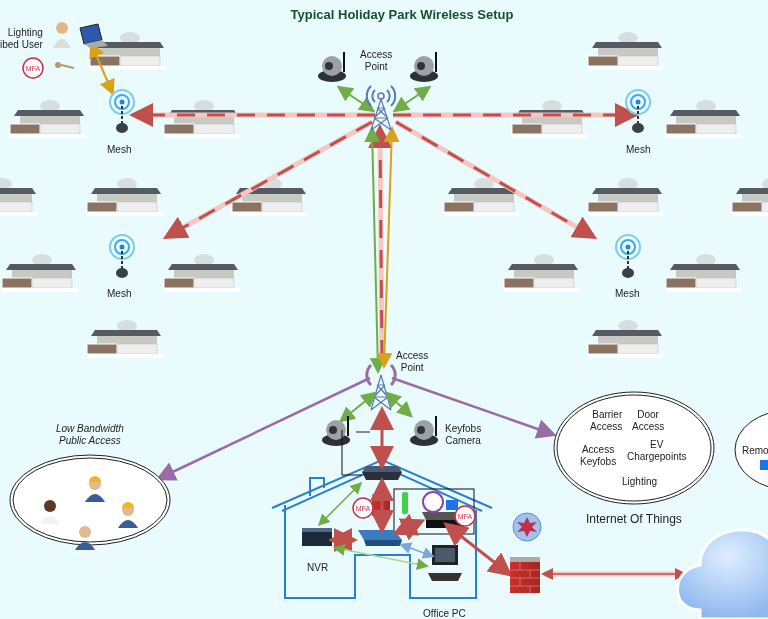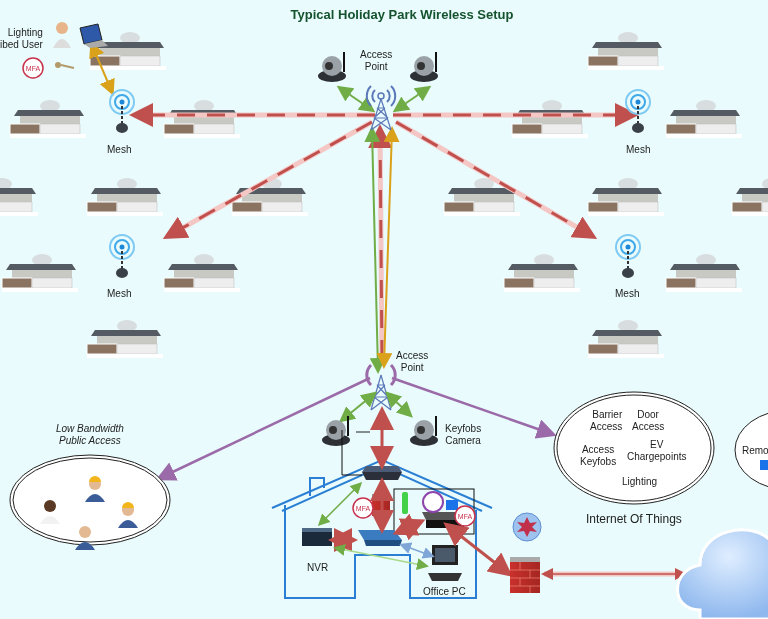--- a/index.html
+++ b/index.html
@@ -451,21 +451,21 @@
   </div>
   <div class="lbl" style="left:107px;top:144px;">Mesh</div>
   <div class="lbl" style="left:626px;top:144px;">Mesh</div>
   <div class="lbl" style="left:107px;top:288px;">Mesh</div>
   <div class="lbl" style="left:615px;top:288px;">Mesh</div>
   <div class="lbl" style="left:56px;top:423px;font-style:italic;">
     <div>Low Bandwidth</div>
     <div>Public Access</div>
   </div>
   <div class="lbl" style="left:307px;top:562px;">NVR</div>
-  <div class="lbl" style="left:423px;top:586px;">Office PC</div>
+  <div class="lbl" style="left:423px;top:608px;">Office PC</div>
   <div class="lbl iotlbl" style="left:586px;top:513px;">Internet Of Things</div>
   <div class="lbl" style="left:742px;top:445px;">Remo</div>
   <div class="lbl" style="left:756px;top:561px;margin-left:26px;">Int</div>
 
   <div class="lbl" style="left:590px;top:409px;text-align:right;">
     <div>Barrier</div>
     <div>Access</div>
   </div>
   <div class="lbl" style="left:632px;top:409px;">
     <div>Door</div>

